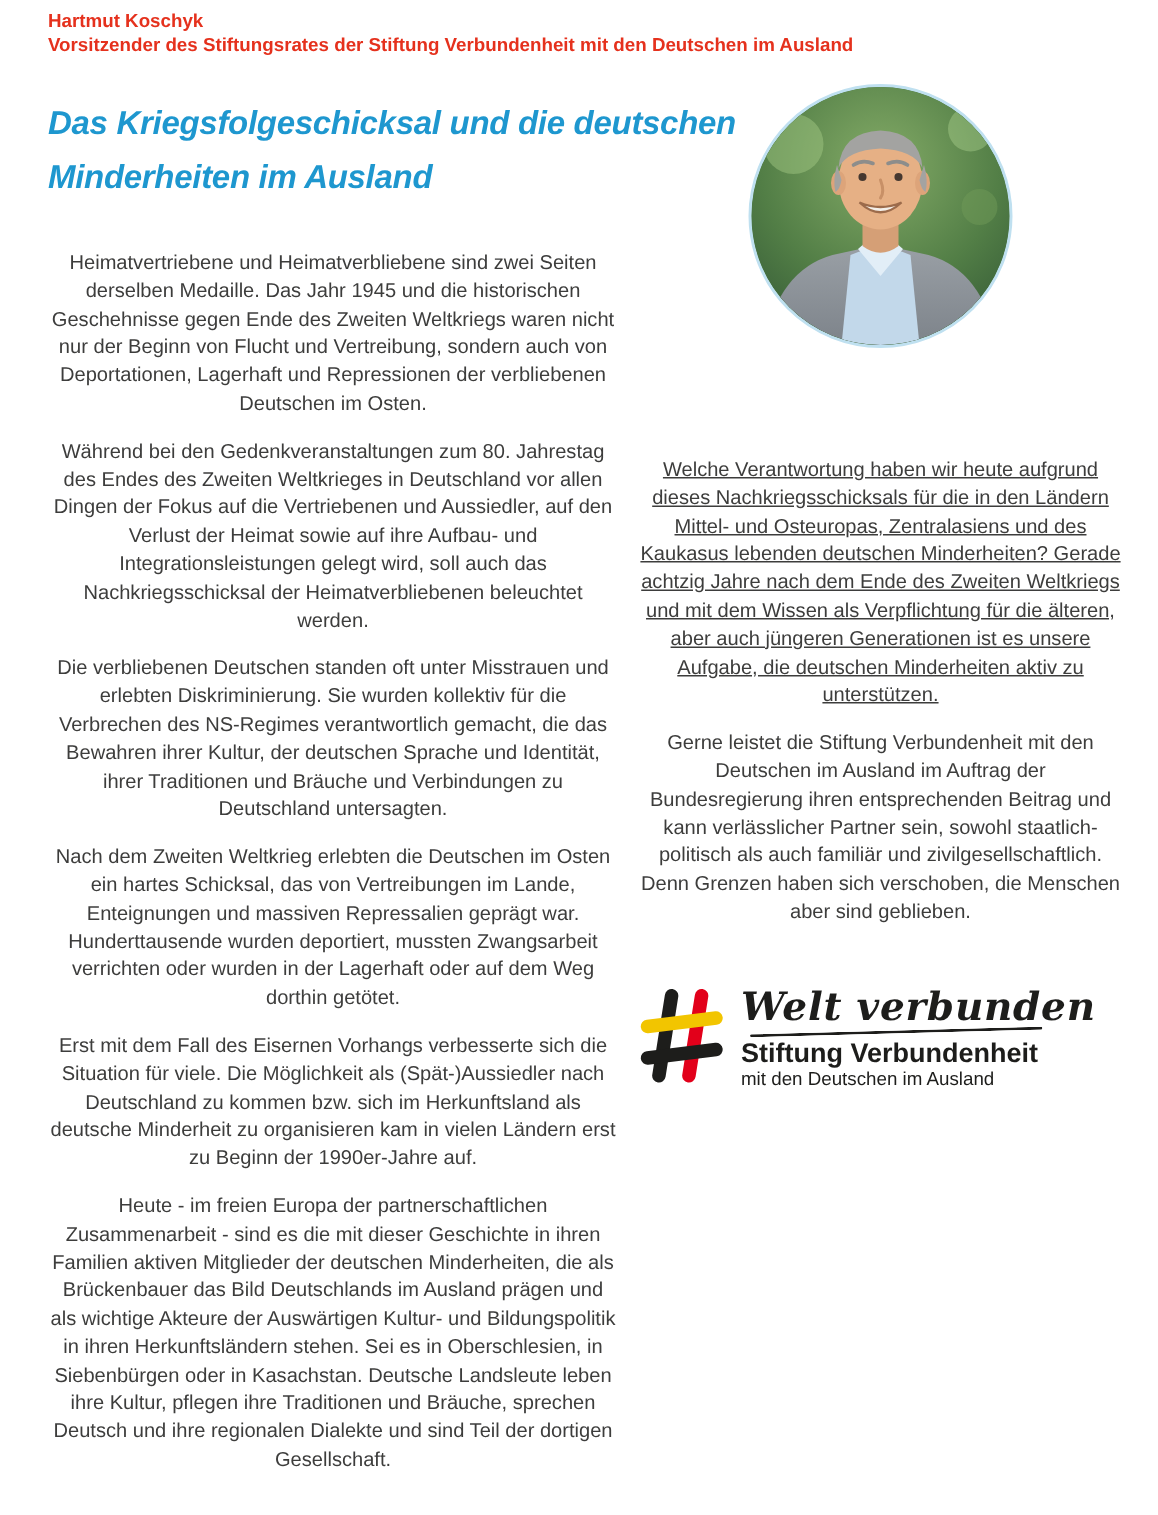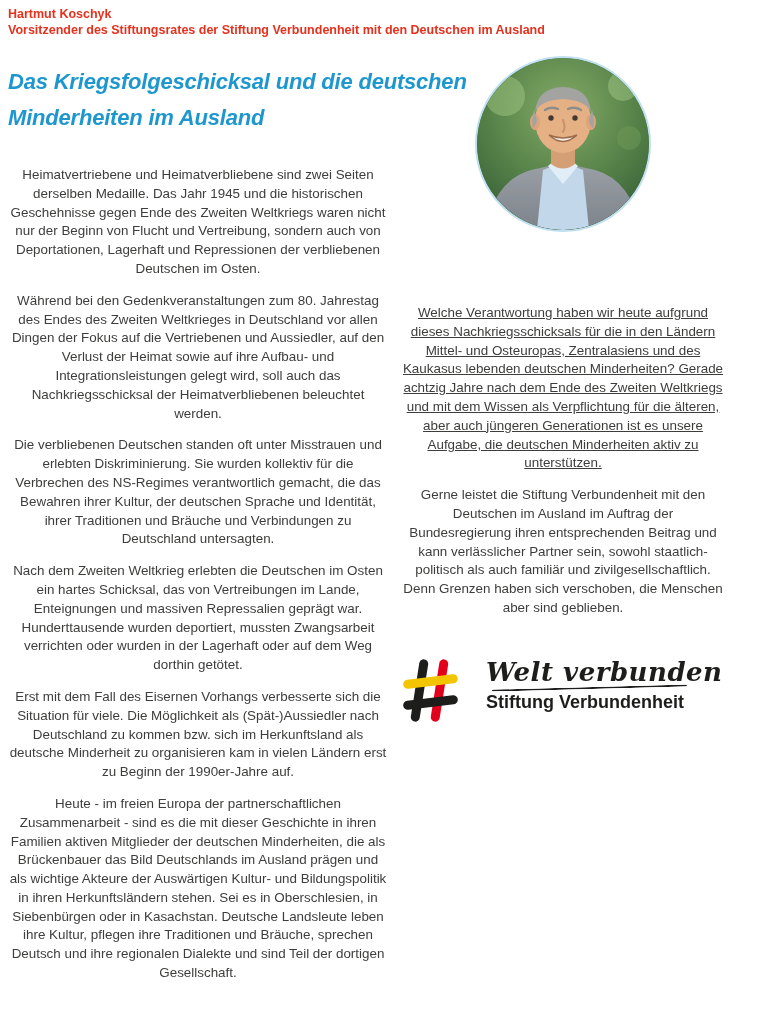--- a/index.html
+++ b/index.html
@@ -8,20 +8,21 @@
     width: 772px; height: 1010px;
     font-family: "Liberation Sans", sans-serif;
     color: #3d3d3c;
     overflow: hidden;
   }
   .page {
     width: 724px; height: 1010px;
     padding: 6px 0 0 8px;
     overflow: hidden;
     position: relative;
+    margin-left: 24px;
   }
   
   .kicker { line-height: 16px; }
   .kicker .author,
   .kicker .role {
     color: #e5311d;
     font-weight: bold;
     font-size: 12.5px;
   }
   
@@ -68,21 +69,21 @@
     overflow: hidden;
     background: #4e7a44;
   }
   .portrait-circle svg { display: block; }
 
   
   .logo {
     margin-top: 38px;
     display: flex;
     align-items: flex-start;
-    gap: 26px;
+    gap: 10px;
   }
   .logo-text { padding-top: 2px; }
   .logo-script {
     font-family: "DejaVu Serif", serif;
     font-style: italic;
     font-weight: bold;
     font-size: 26px;
     line-height: 28px;
     color: #1d1d1b;
     letter-spacing: 0.5px;
@@ -193,18 +194,19 @@
 
           <rect x="13" y="3" width="9" height="63" rx="4.5" transform="rotate(9 17.5 34.5)" fill="#1d1d1b"></rect>
           <rect x="33" y="3" width="9" height="63" rx="4.5" transform="rotate(9 37.5 34.5)" fill="#e2001a"></rect>
           <rect x="1" y="21" width="55" height="9" rx="4.5" transform="rotate(-7 28.5 25.5)" fill="#f2c500"></rect>
           <rect x="1" y="42" width="55" height="9" rx="4.5" transform="rotate(-7 28.5 46.5)" fill="#1d1d1b"></rect>
         </svg>
         <div class="logo-text">
           <div class="logo-script">Welt verbunden</div>
           <div class="logo-flourish"></div>
           <div class="logo-org">Stiftung Verbundenheit</div>
+          <div class="logo-sub">mit den Deutschen im Ausland</div>
         </div>
       </div>
 
     </div>
   </div>
 </div>
 
 </body></html>

